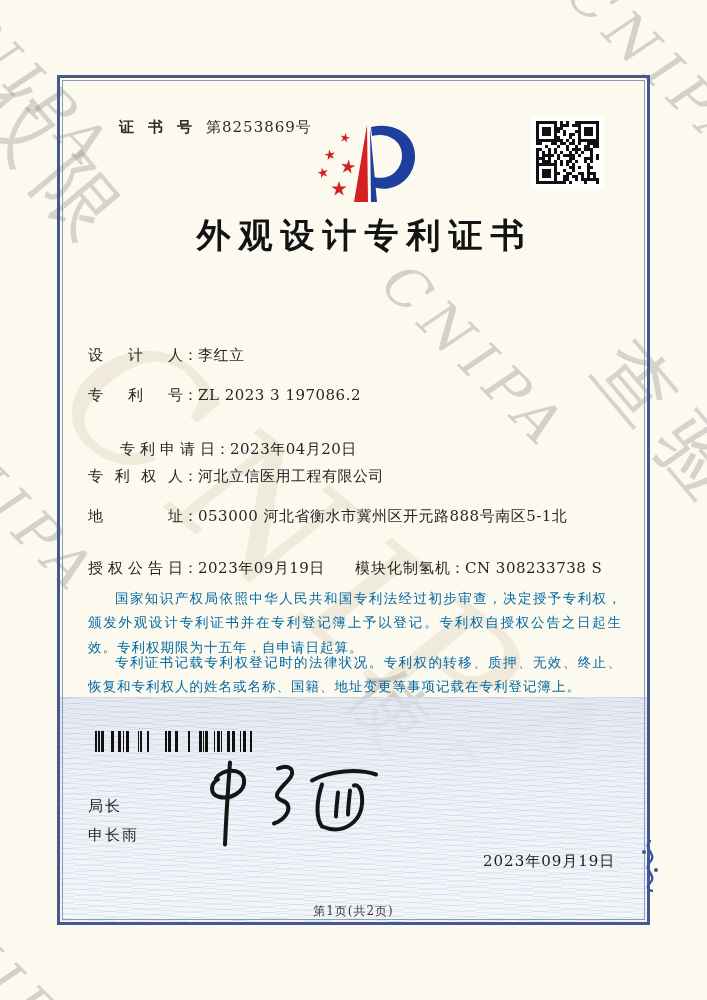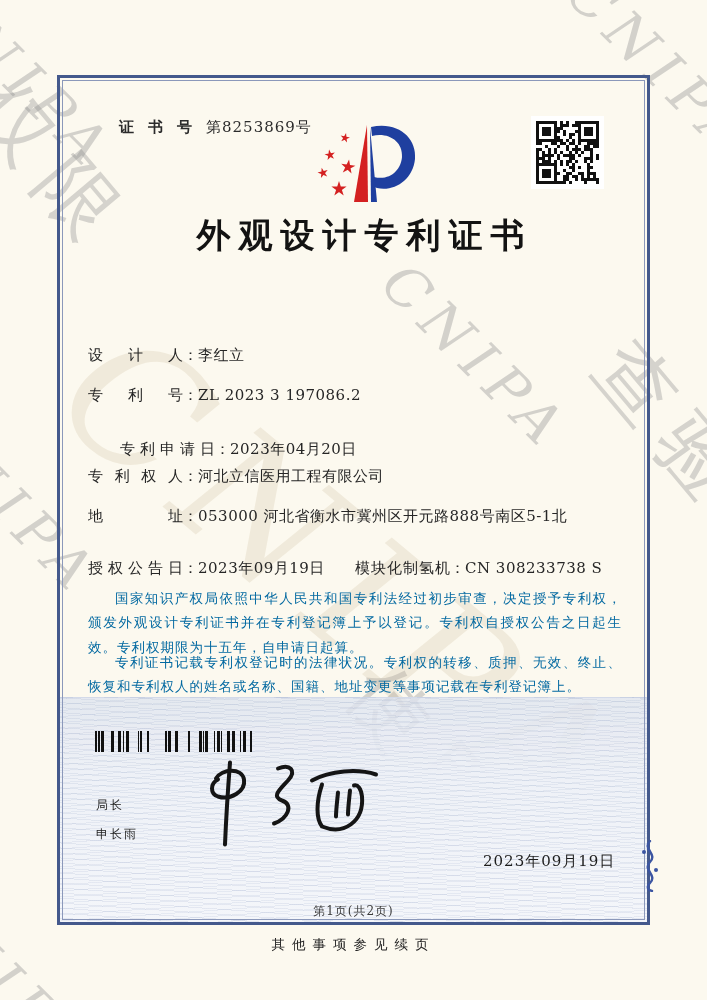--- a/index.html
+++ b/index.html
@@ -64,21 +64,21 @@
   .row{left:88px;width:545px;font-size:15px;color:#262626;white-space:nowrap;}
   .lbl{display:inline-block;width:95px;text-align:justify;text-align-last:justify;vertical-align:bottom;}
   .colon{display:inline-block;}
   .val{letter-spacing:.5px;}
   .grant2{position:absolute;left:267px;top:0;white-space:nowrap;}
   .para{
     left:88px;width:534px;font-size:13.5px;line-height:1.8;
     letter-spacing:1px;text-indent:2em;color:#0369a1;text-align:justify;
   }
   .barcode{left:95px;top:731px;width:158px;height:21px;}
-  .signer{left:96px;font-size:12px;color:#1d1d1d;letter-spacing:2px;}
+  .signer{left:88px;font-size:15px;color:#1d1d1d;letter-spacing:2px;}
   .sig-svg{left:192px;top:756px;width:200px;height:95px;}
   .issue-date{left:483px;top:852px;font-size:15px;letter-spacing:1px;color:#1d1d1d;}
   .page-info{left:0;top:903px;width:707px;text-align:center;font-size:12px;letter-spacing:1px;color:#3a3a3a;}
   .footer-note{left:0;top:936px;width:707px;text-align:center;font-size:13.5px;letter-spacing:7px;color:#222;}
   .ornament{left:638px;top:840px;width:24px;height:52px;}
 </style>
 </head>
 <body>
 
 <div class="page">
@@ -349,16 +349,15 @@
     <div class="abs page-info">第1页(共2页)</div>
 
     <svg class="abs ornament" viewBox="0 0 24 52">
       <g fill="none" stroke="#3b55a2" stroke-width="2.4" stroke-linecap="round">
         <path d="M12,1 C4,9 20,14 12,22 C4,30 20,35 12,43 C8,47 10,50 14,51"></path>
         <circle cx="6" cy="12" r="2" fill="#3b55a2" stroke="none"></circle>
         <circle cx="18" cy="30" r="2" fill="#3b55a2" stroke="none"></circle>
       </g>
     </svg>
 
-    <div class="abs footer-note">其他事项参见续页</div>
 
   </div>
 </div>
 
 </body></html>

